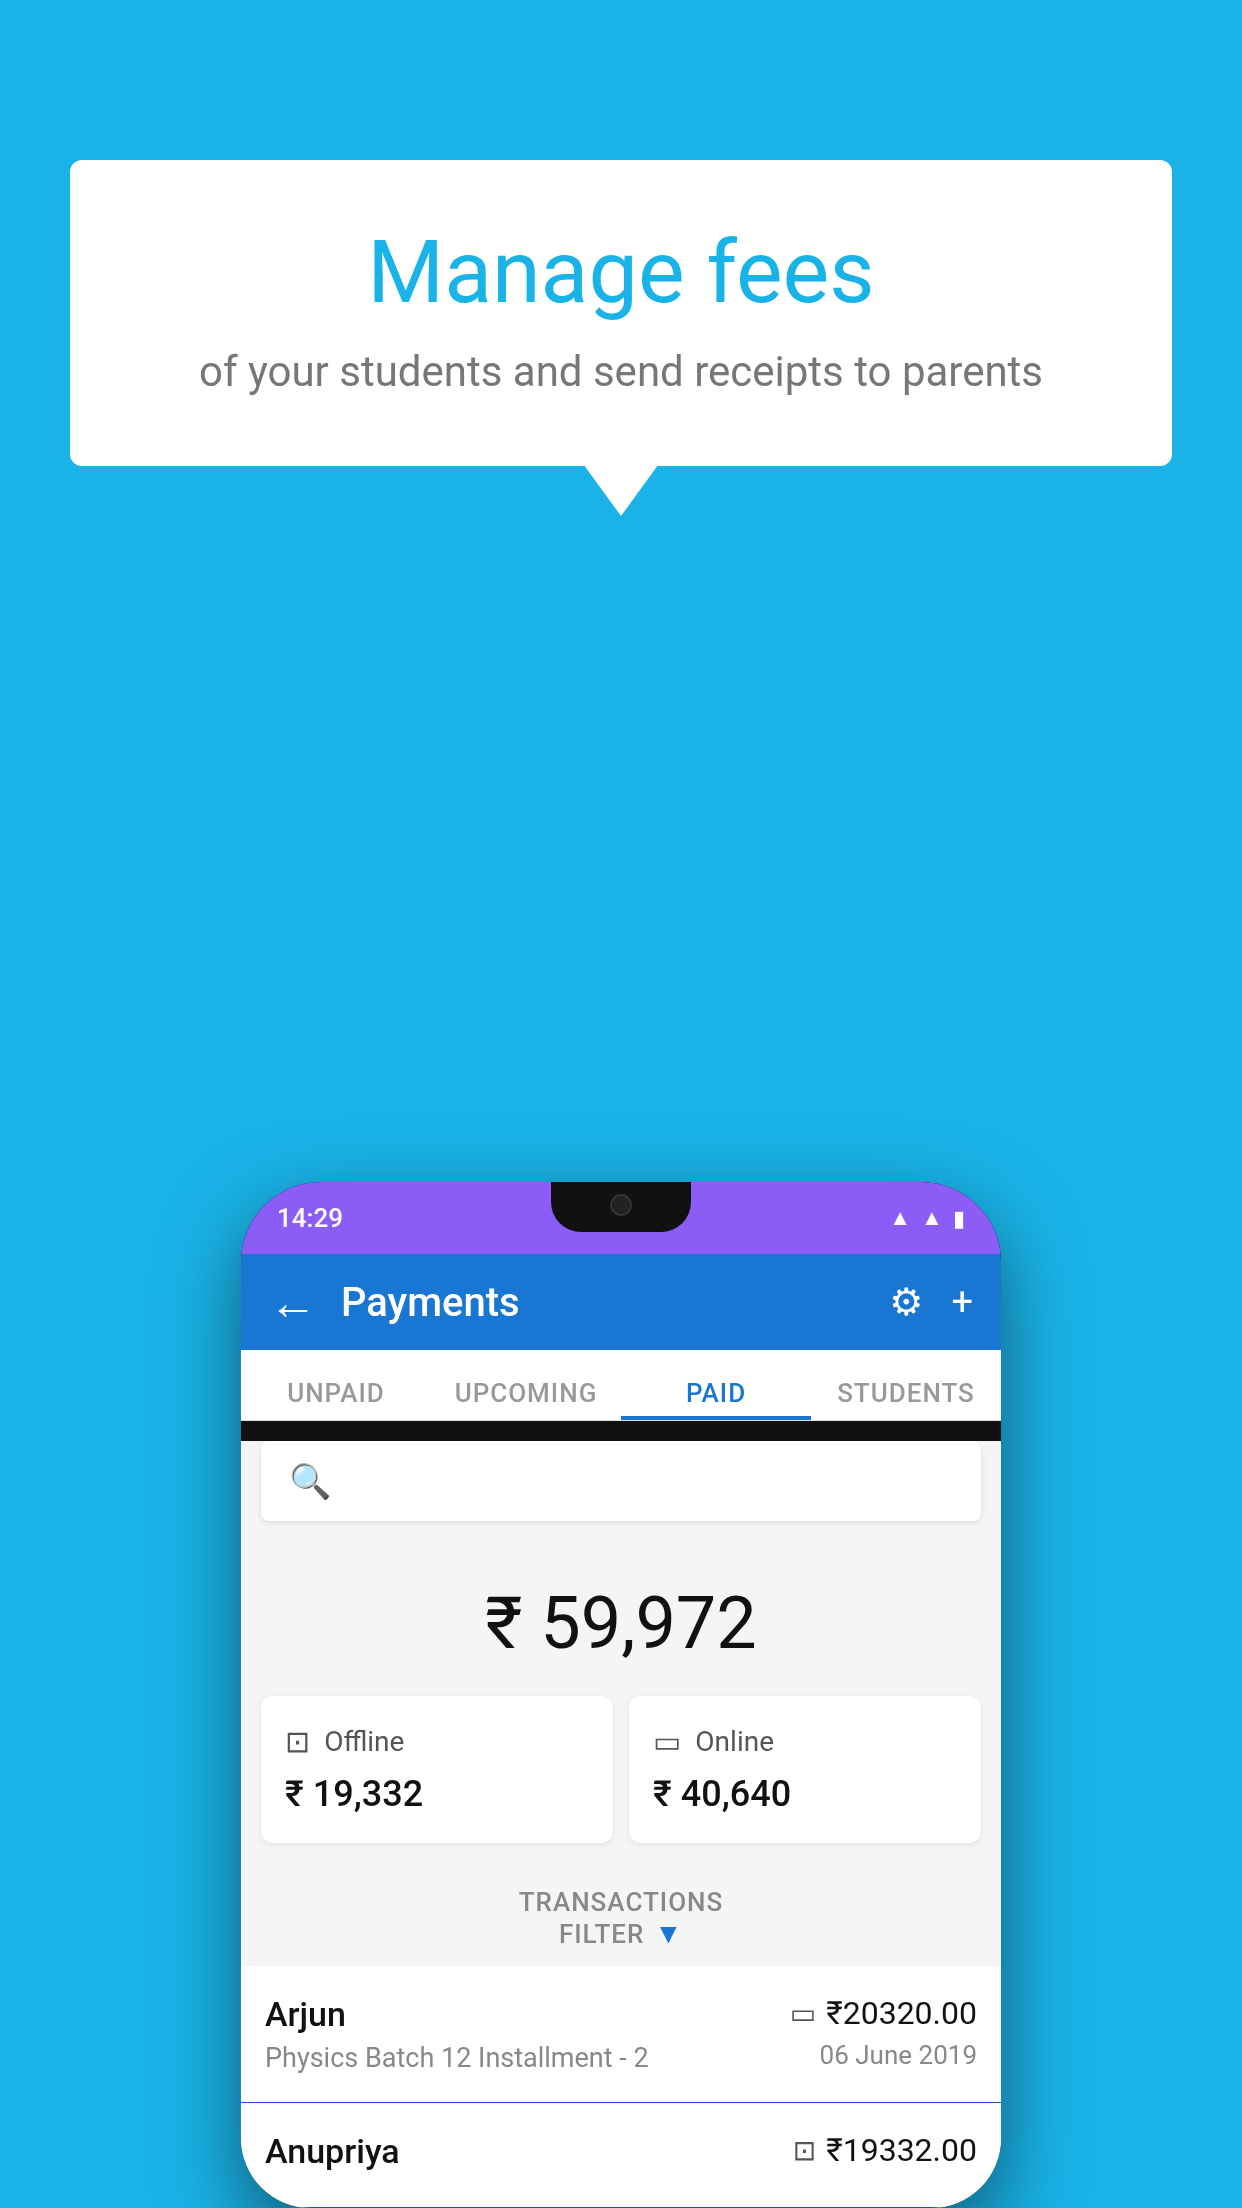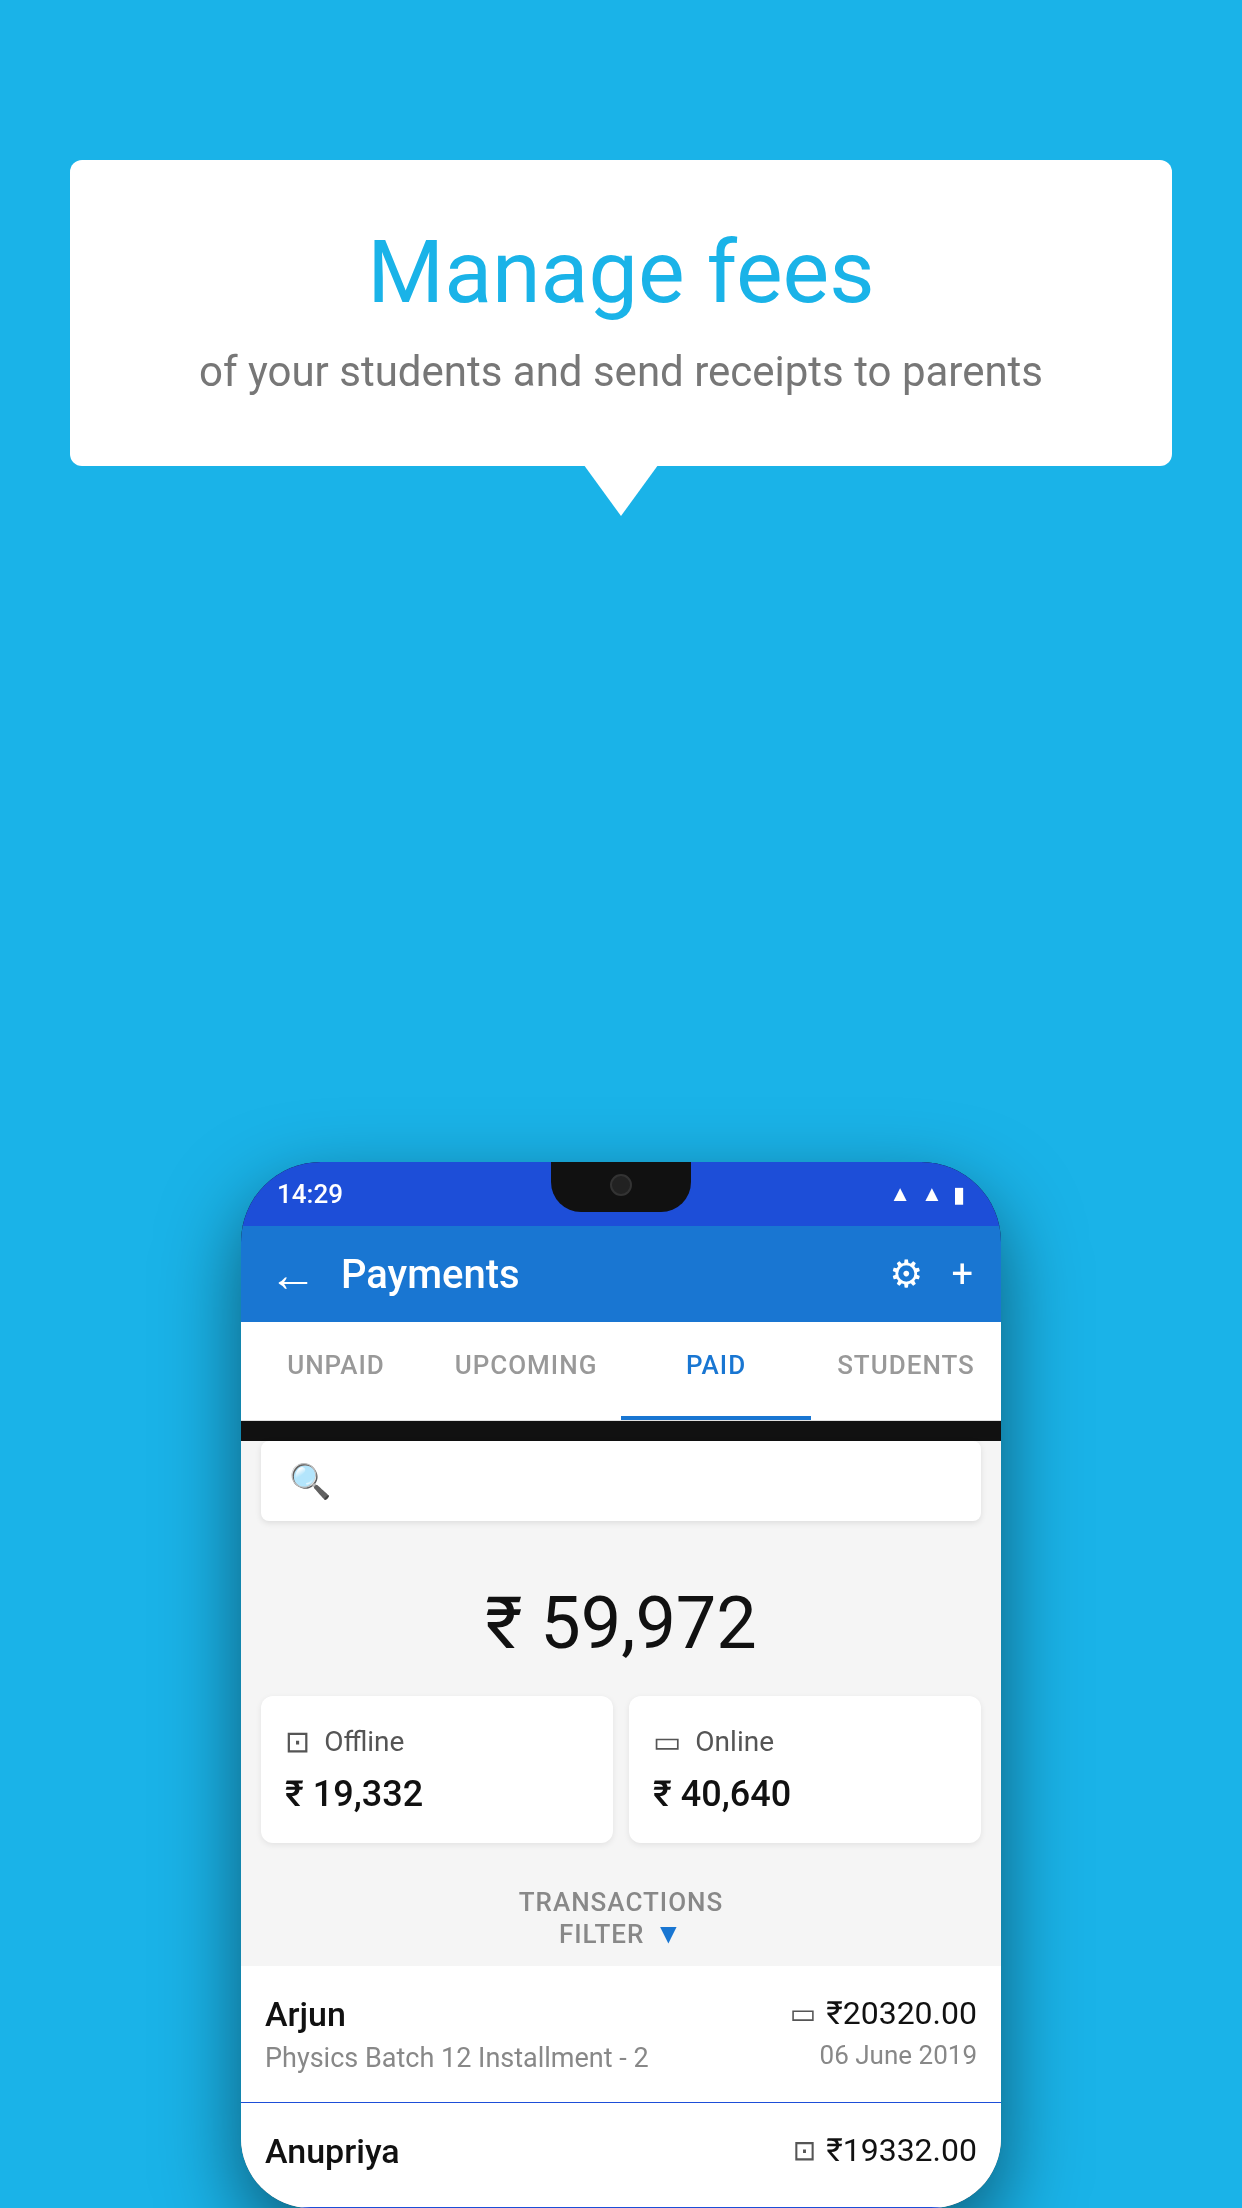--- a/index.html
+++ b/index.html
@@ -68,26 +68,26 @@
       background: #111;
       border-radius: 80px 80px 70px 70px;
       padding: 0;
       position: relative;
       box-shadow: 0 30px 80px rgba(0,0,0,0.5);
       overflow: hidden;
     }
 
     
     .status-bar {
-      background: #1d4ed8;
+      background: #8b5cf6;
       display: flex;
       align-items: center;
       justify-content: space-between;
       padding: 18px 36px;
-      height: 64px;
+      height: 72px;
     }
 
     .status-time {
       color: white;
       font-size: 26px;
       font-weight: 500;
     }
 
     .status-icons {
       display: flex;
@@ -162,21 +162,21 @@
     
     .tabs {
       background: white;
       display: flex;
       border-bottom: 1px solid #e0e0e0;
     }
 
     .tab {
       flex: 1;
       text-align: center;
-      padding: 28px 0 40px;
+      padding: 28px 0 12px;
       font-size: 26px;
       font-weight: 500;
       color: #999;
       letter-spacing: 1px;
       position: relative;
       cursor: pointer;
     }
 
     .tab.active {
       color: #1976d2;

